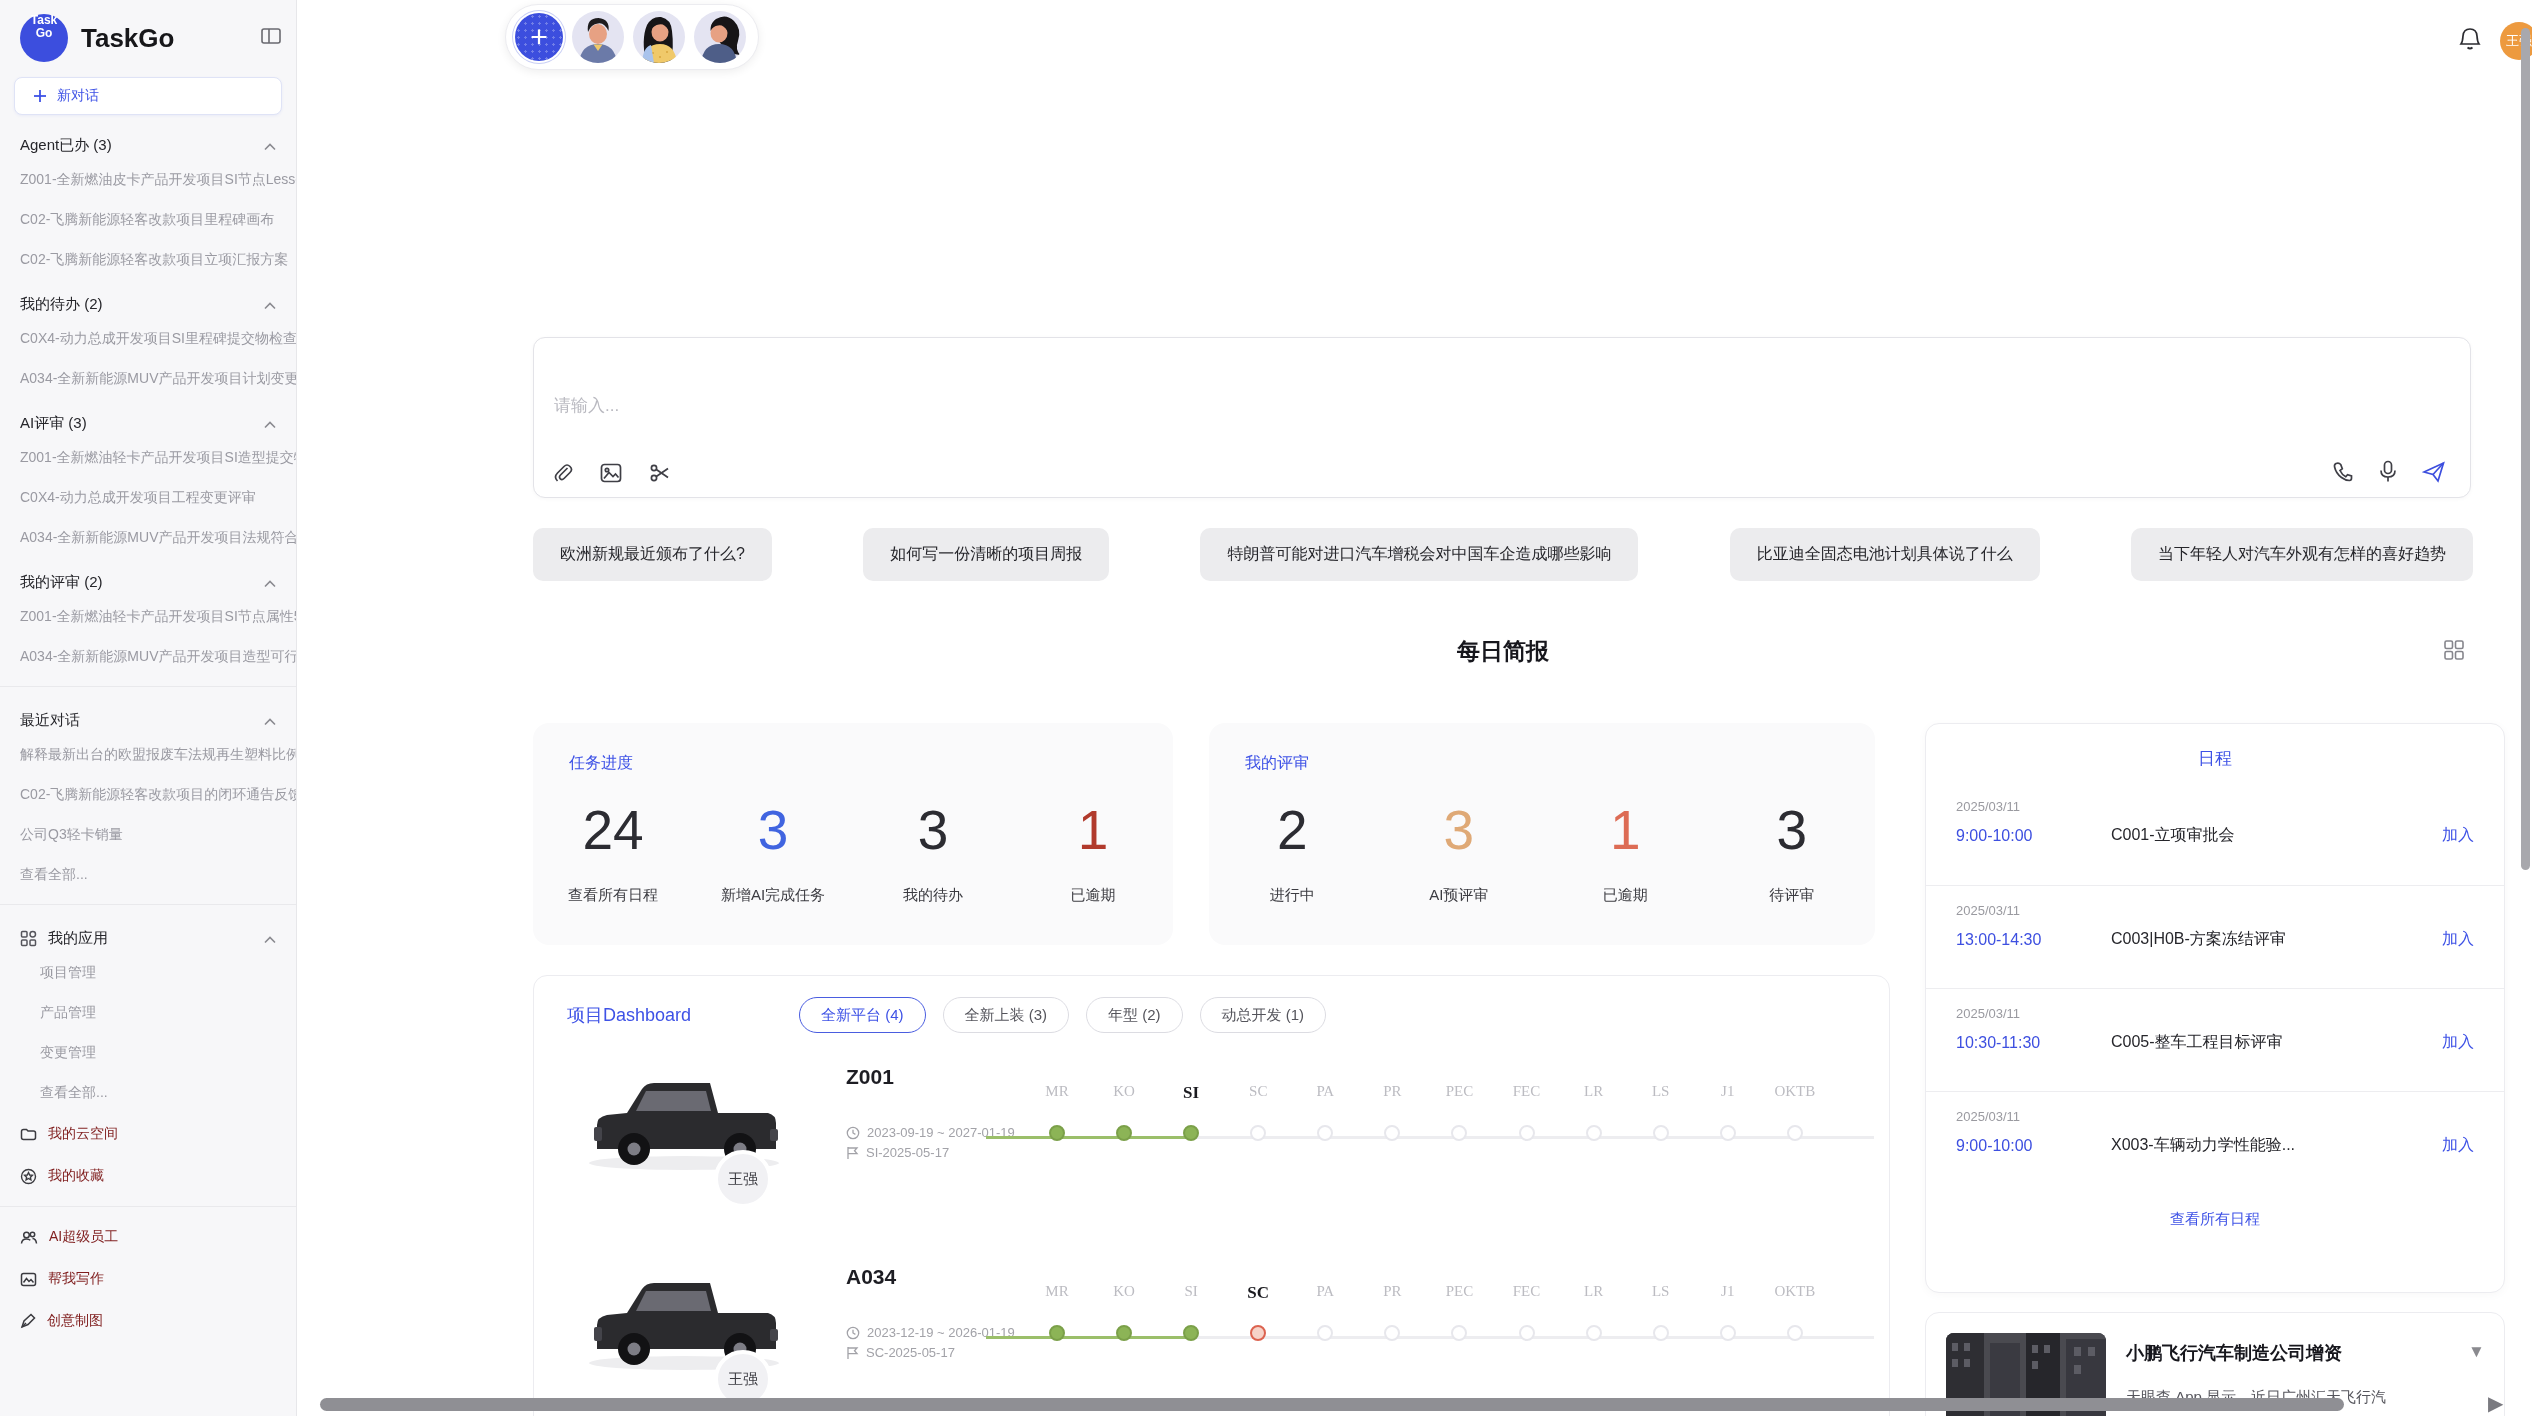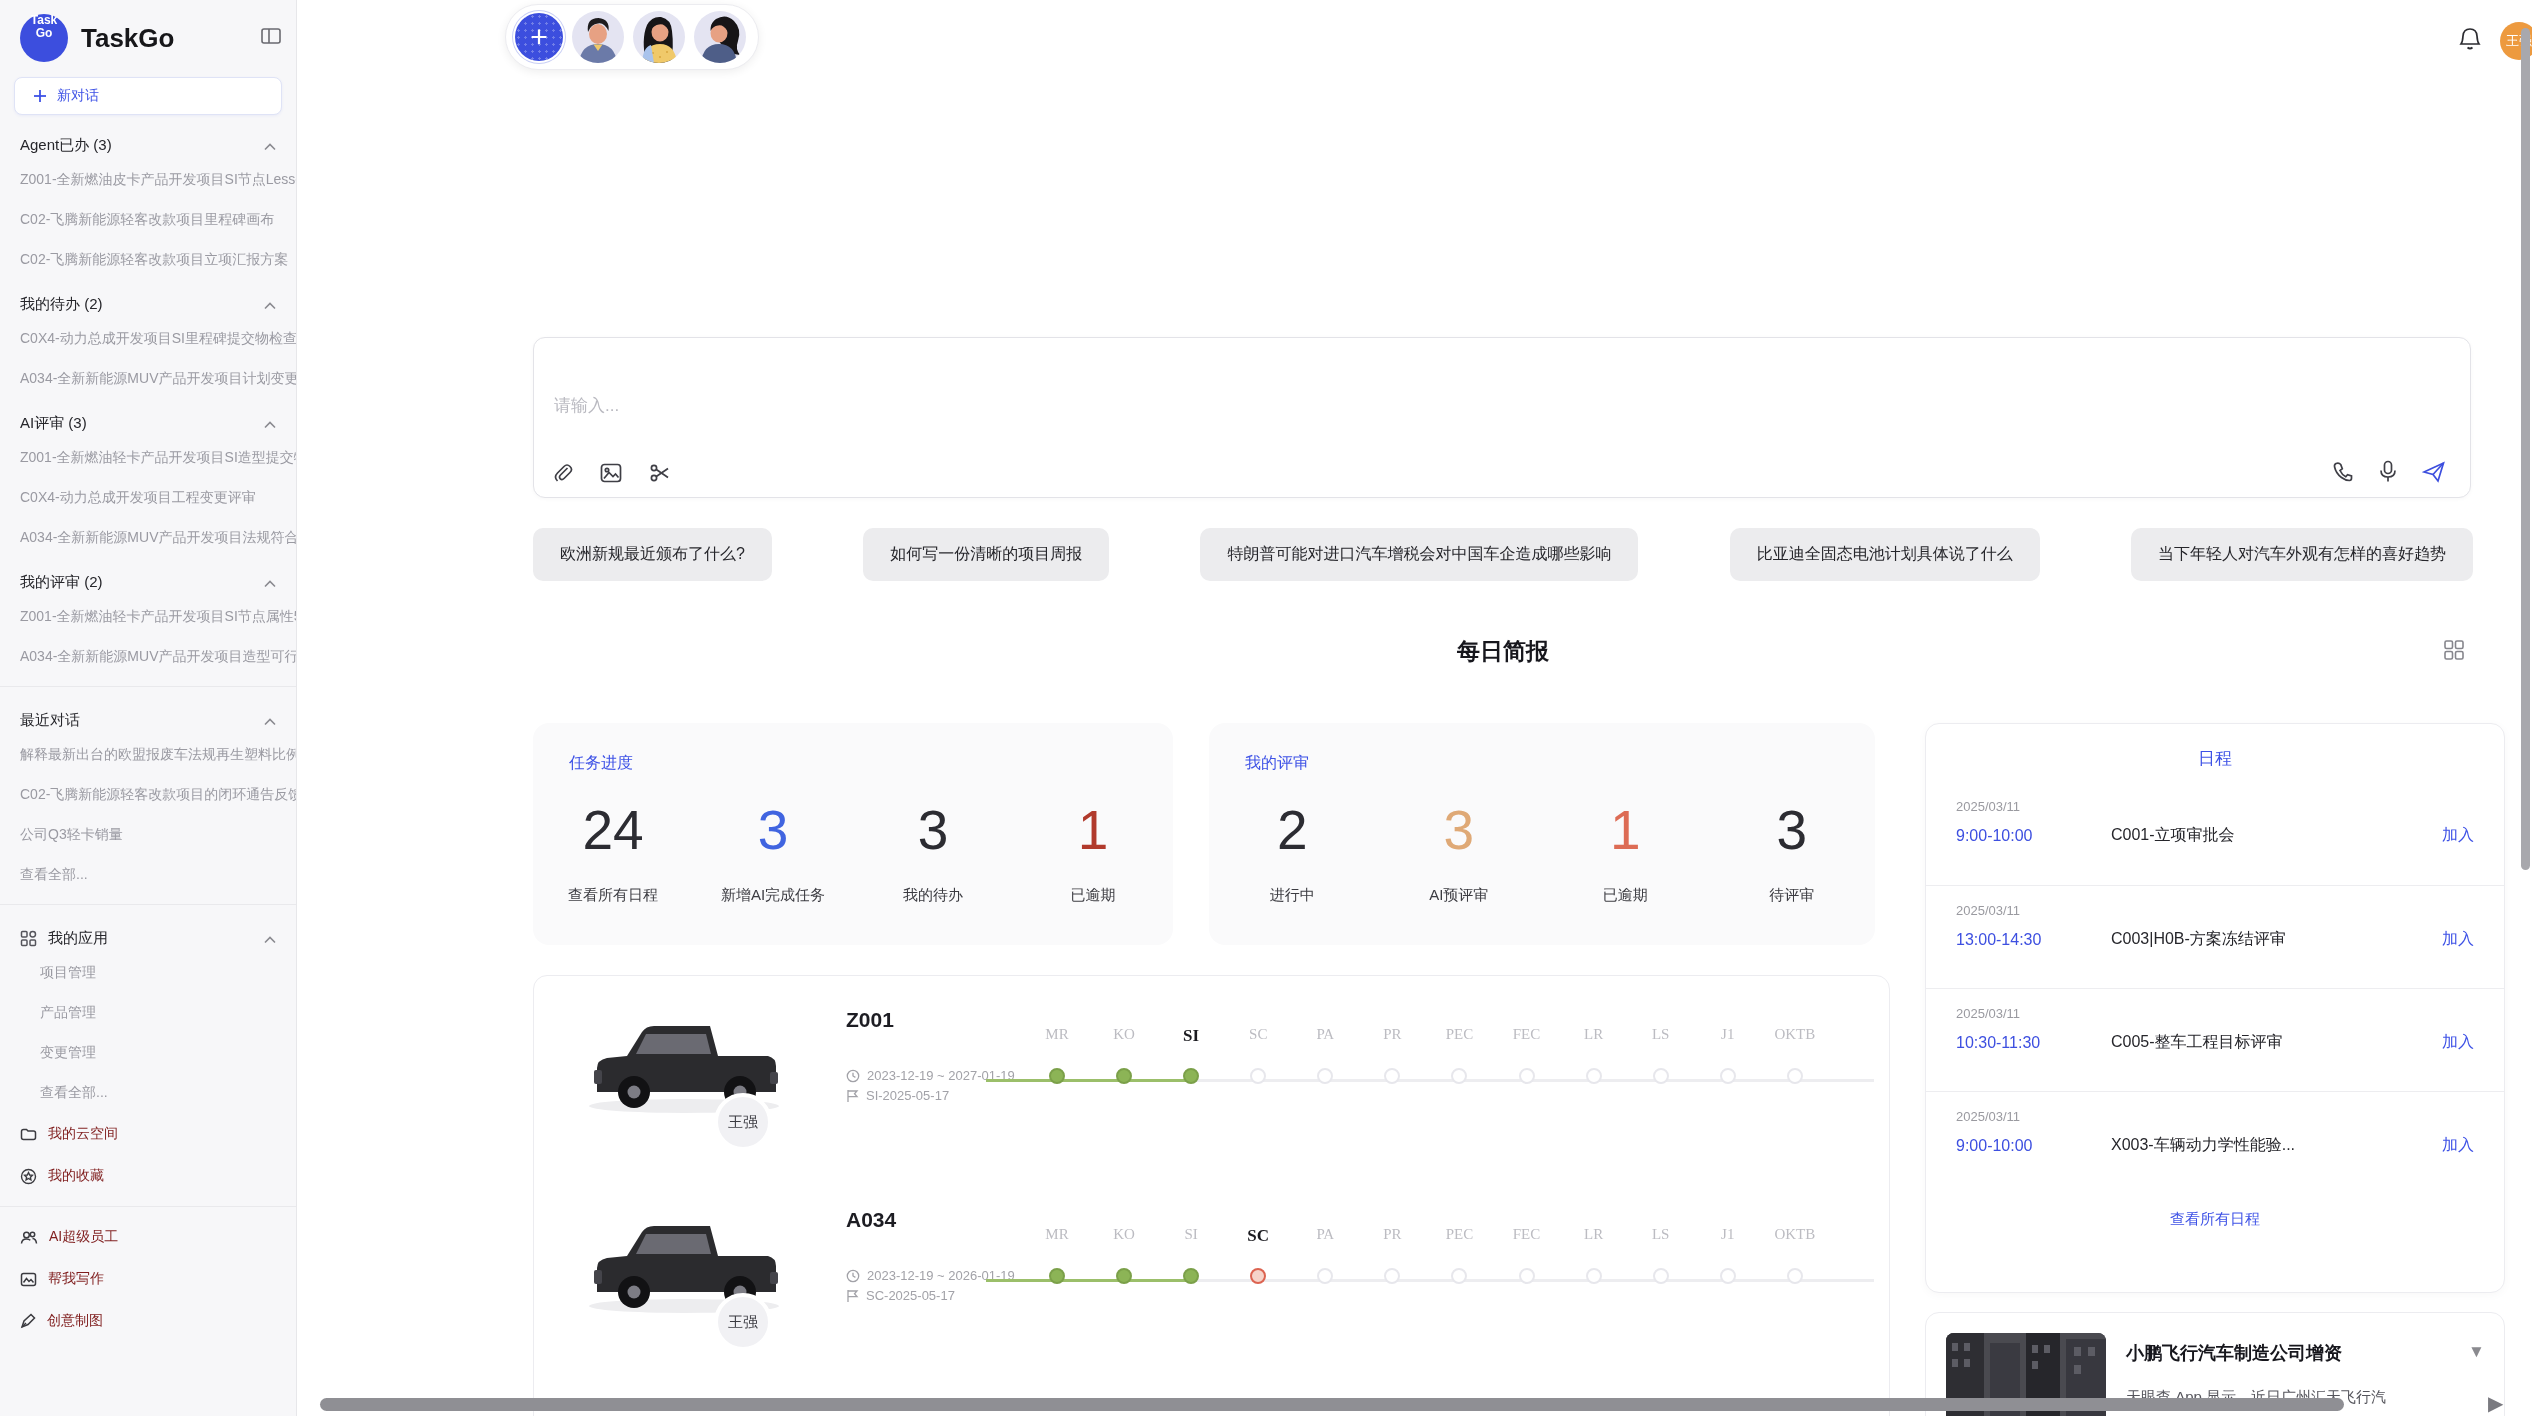--- a/index.html
+++ b/index.html
@@ -460,40 +460,50 @@
         </div>
           <div class="stat-it tone-dark">
           <div class="stat-val">3</div>
           <div class="stat-lab">待评审</div>
         </div>
         </div>
     </div>
   </div>
 
   <div class="dash-card">
+    <div class="dash-head">
+      <div class="dash-title">项目Dashboard</div>
+      <div class="tabs">
+
+      <div class="tab active">全新平台 (4)</div>
+          <div class="tab">全新上装 (3)</div>
+          <div class="tab">年型 (2)</div>
+          <div class="tab">动总开发 (1)</div>
+        </div>
+    </div>
     <div class="proj-rows">
         <div class="proj-row">
           <div class="truck-wrap"><svg viewBox="0 0 225 120" width="225" height="120">
               <ellipse cx="112" cy="106" rx="95" ry="7" fill="#ededef"></ellipse>
               <path d="M25 92 L25 68 Q25 60 35 58 L55 56 L70 32 Q74 26 82 26 L138 26 L146 56 L196 56 Q204 58 204 66 L204 92 Z" fill="#2b2b2e"></path>
               <path d="M74 34 L134 34 L139 54 L64 54 Z" fill="#6a6a72"></path>
               <rect x="22" y="70" width="8" height="14" rx="2" fill="#44444a"></rect>
               <rect x="198" y="72" width="8" height="12" rx="2" fill="#44444a"></rect>
               <circle cx="62" cy="92" r="16" fill="#121214"></circle>
               <circle cx="62" cy="92" r="6.5" fill="#7d7d85"></circle>
               <circle cx="168" cy="92" r="16" fill="#121214"></circle>
               <circle cx="168" cy="92" r="6.5" fill="#7d7d85"></circle>
             </svg><div class="owner-badge">王强</div></div>
           <div class="proj-code">Z001</div>
           <div class="proj-meta m1">
             <svg width="14" height="14" viewBox="0 0 14 14" fill="none" stroke="#a2a2a8" stroke-width="1.3">
               <circle cx="7" cy="7" r="5.7"></circle>
               <polyline points="7,3.8 7,7 9.4,8.4"></polyline>
             </svg>
-            <span>2023-12-19 ~ 2027-01-19</span>
+            <span>2023-09-19 ~ 2027-01-19</span>
           </div>
           <div class="proj-meta m2">
             <svg width="13" height="14" viewBox="0 0 13 14" fill="none" stroke="#a2a2a8" stroke-width="1.3">
               <line x1="2" y1="1" x2="2" y2="13"></line>
               <path d="M2 2 L11 2 L8.5 4.8 L11 7.6 L2 7.6"></path>
             </svg>
             <span>SI-2025-05-17</span>
           </div>
           <div class="milestones">
             <div class="ms-line"></div>

